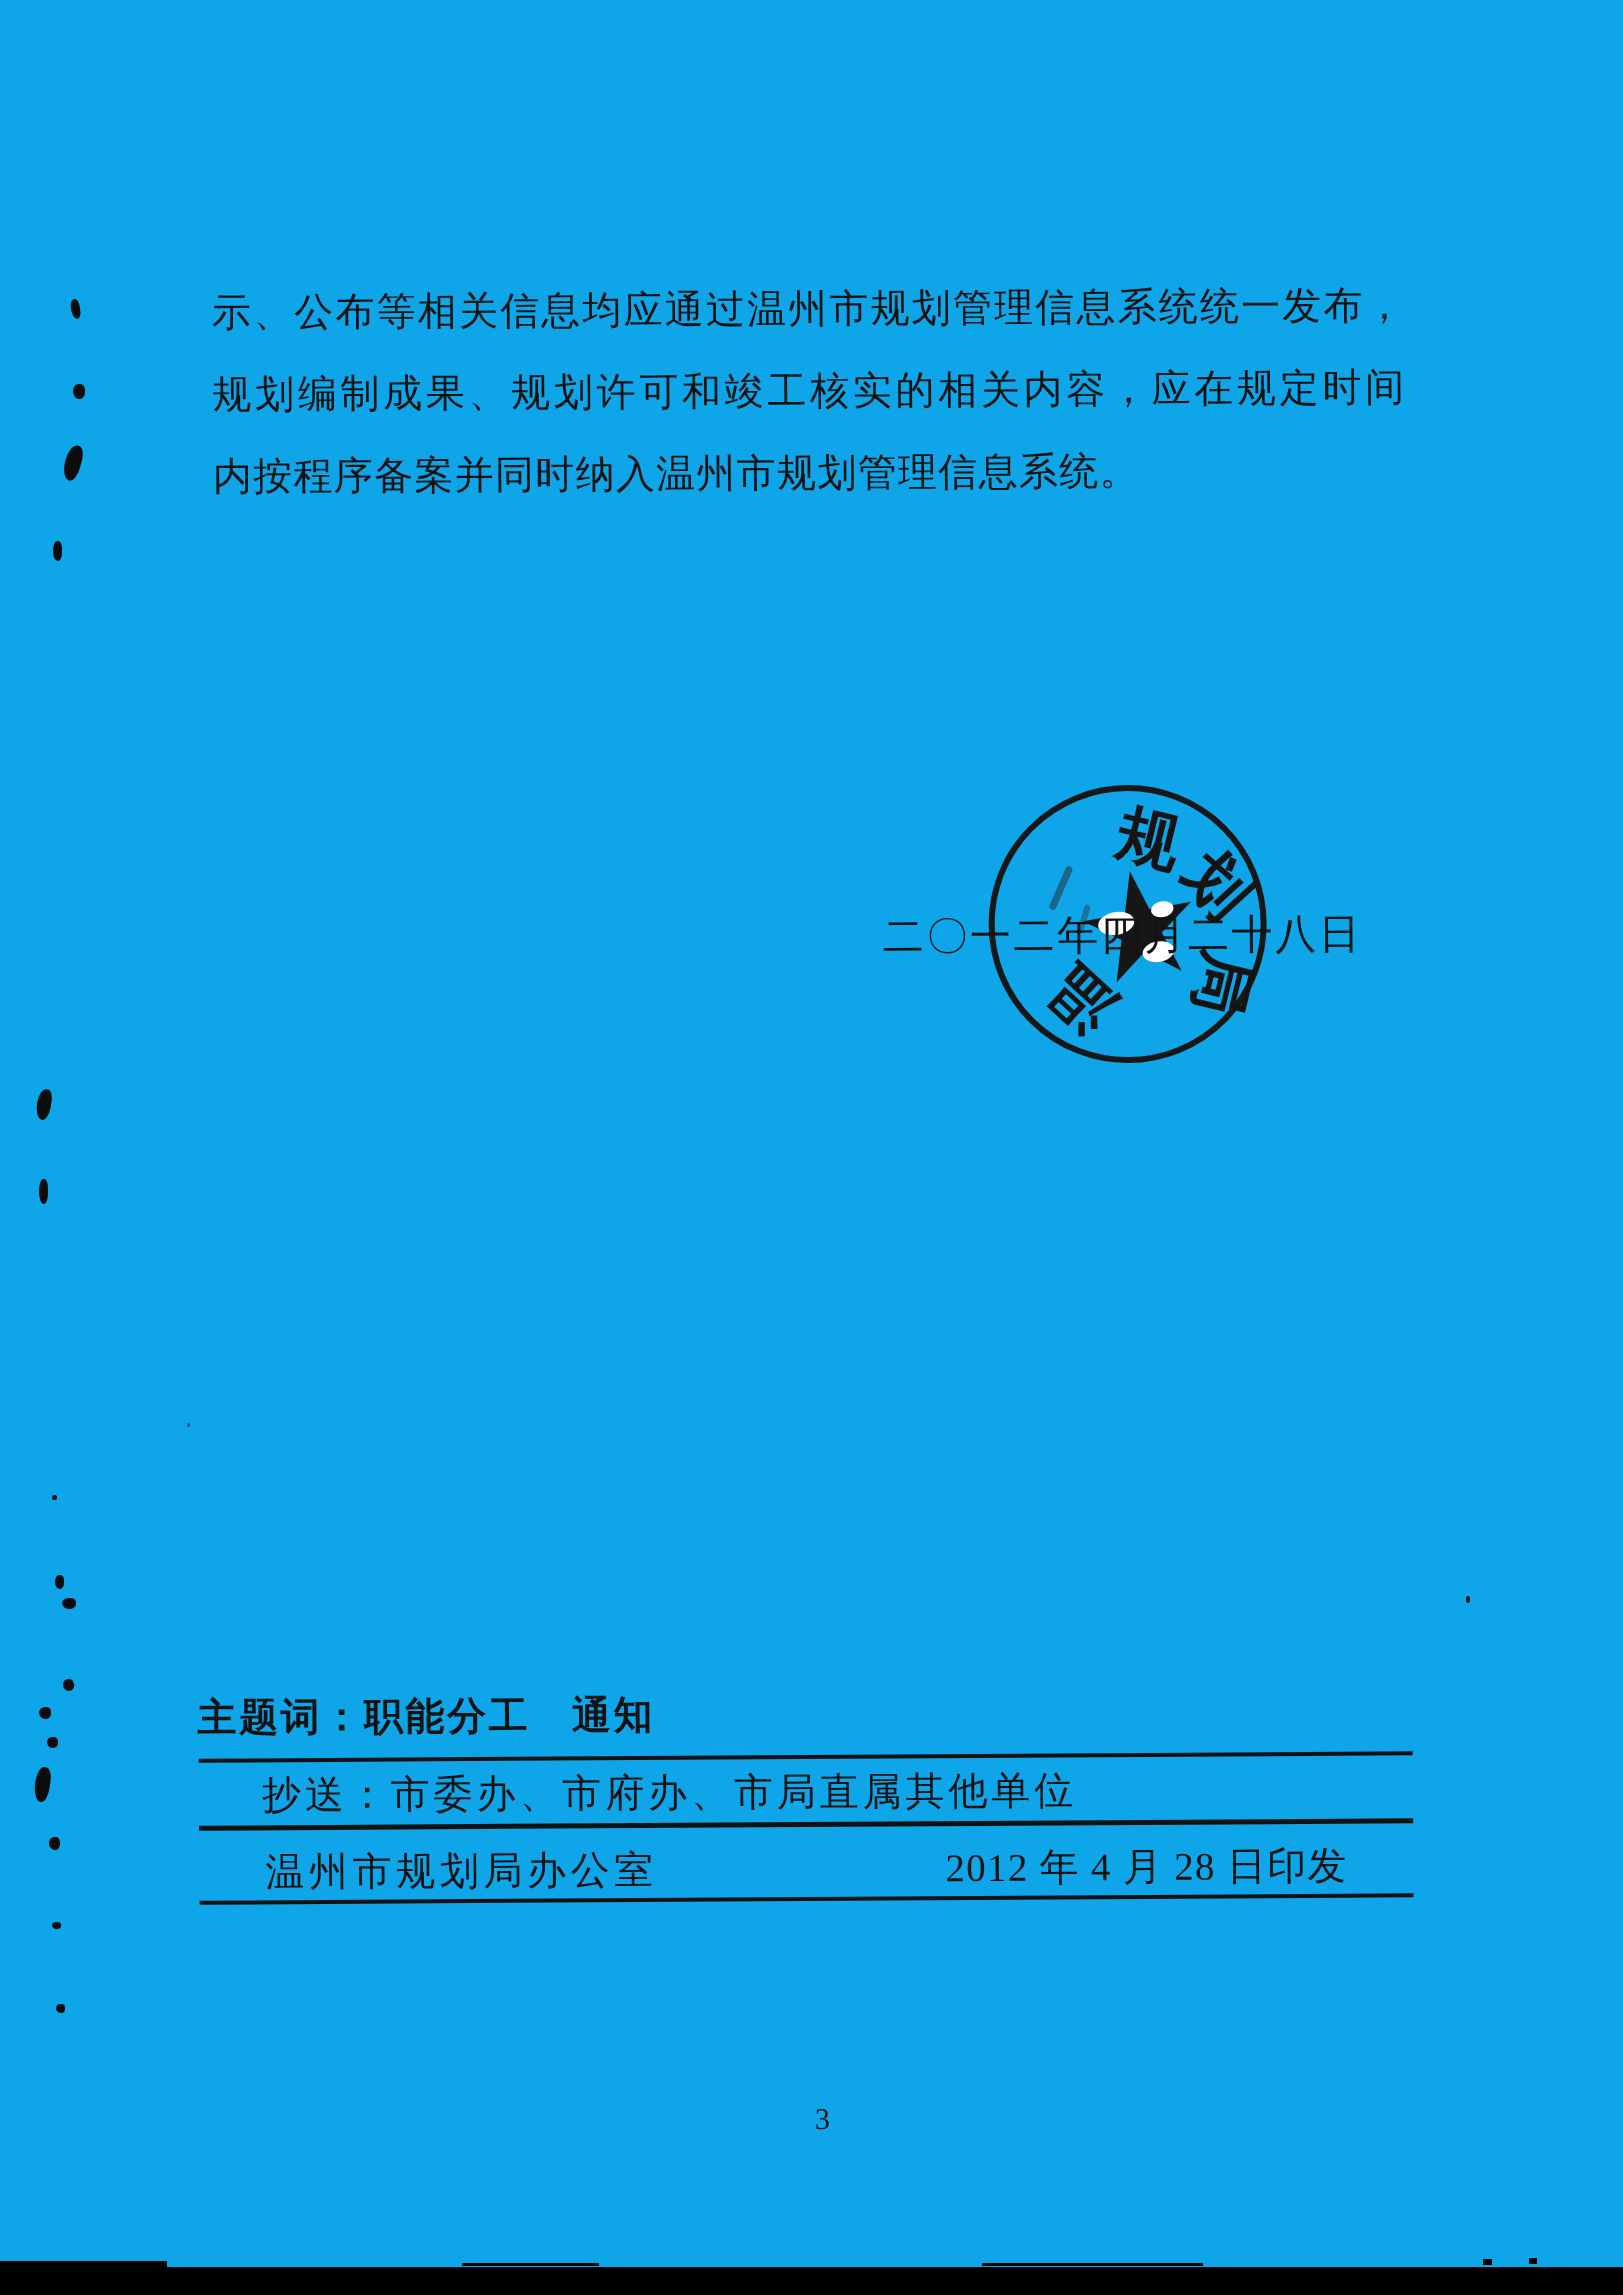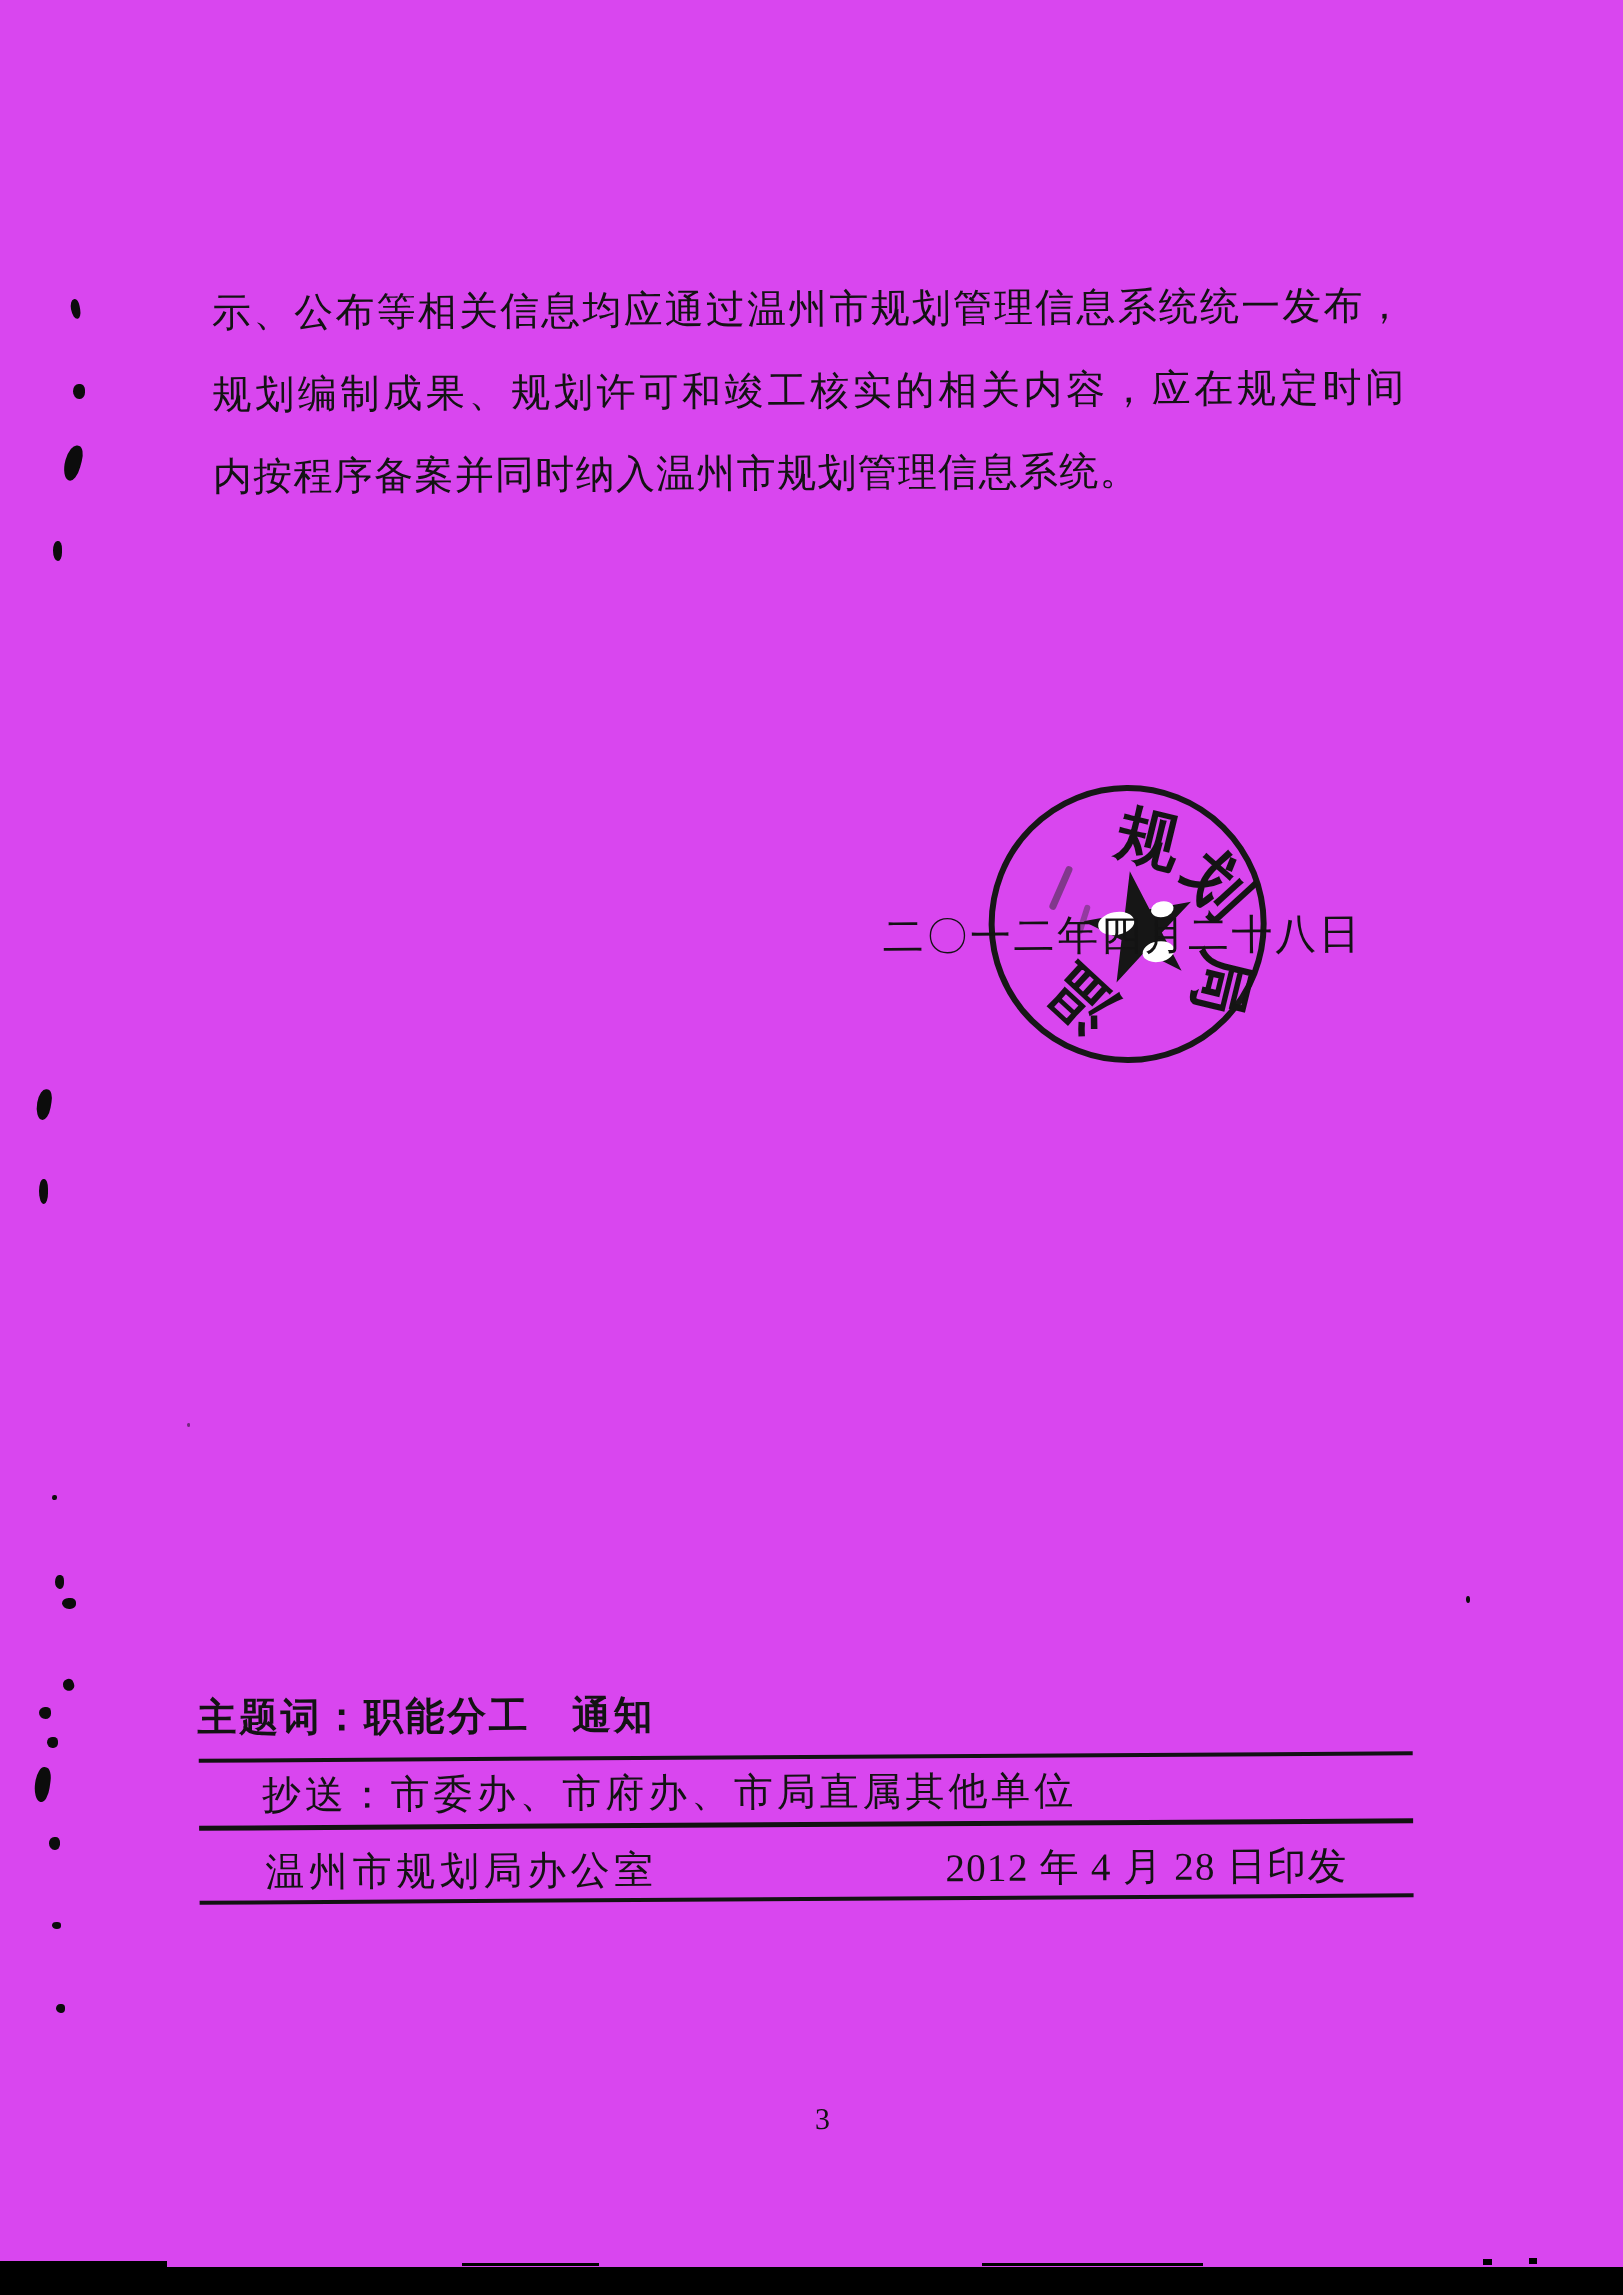--- a/index.html
+++ b/index.html
@@ -1,17 +1,17 @@
 <!DOCTYPE html>
 <html lang="zh" style="font-size:10.5px"><head>
 <meta charset="utf-8">
 <style>
   html,body{margin:0;padding:0;background:#9a9a9a;}
   .page{
-    position:relative;width:1623px;height:2295px;background:#d946ef;
+    position:relative;width:1623px;height:2295px;background:#0ea5e9;
     overflow:hidden;font-family:"Liberation Serif","DejaVu Serif",serif;color:#131313;
   }
   .tilt{position:absolute;left:0;top:0;width:100%;height:100%;transform:rotate(-0.35deg);transform-origin:50% 50%;}
 
   
   .body-text{position:absolute;left:217px;top:268px;width:1193px;font-size:39px;line-height:82px;letter-spacing:1.3px;}
   .jline{width:100%;text-align:justify;text-align-last:justify;white-space:nowrap;}
   .jline.end{text-align:left;text-align-last:left;white-space:nowrap;}
 
   

